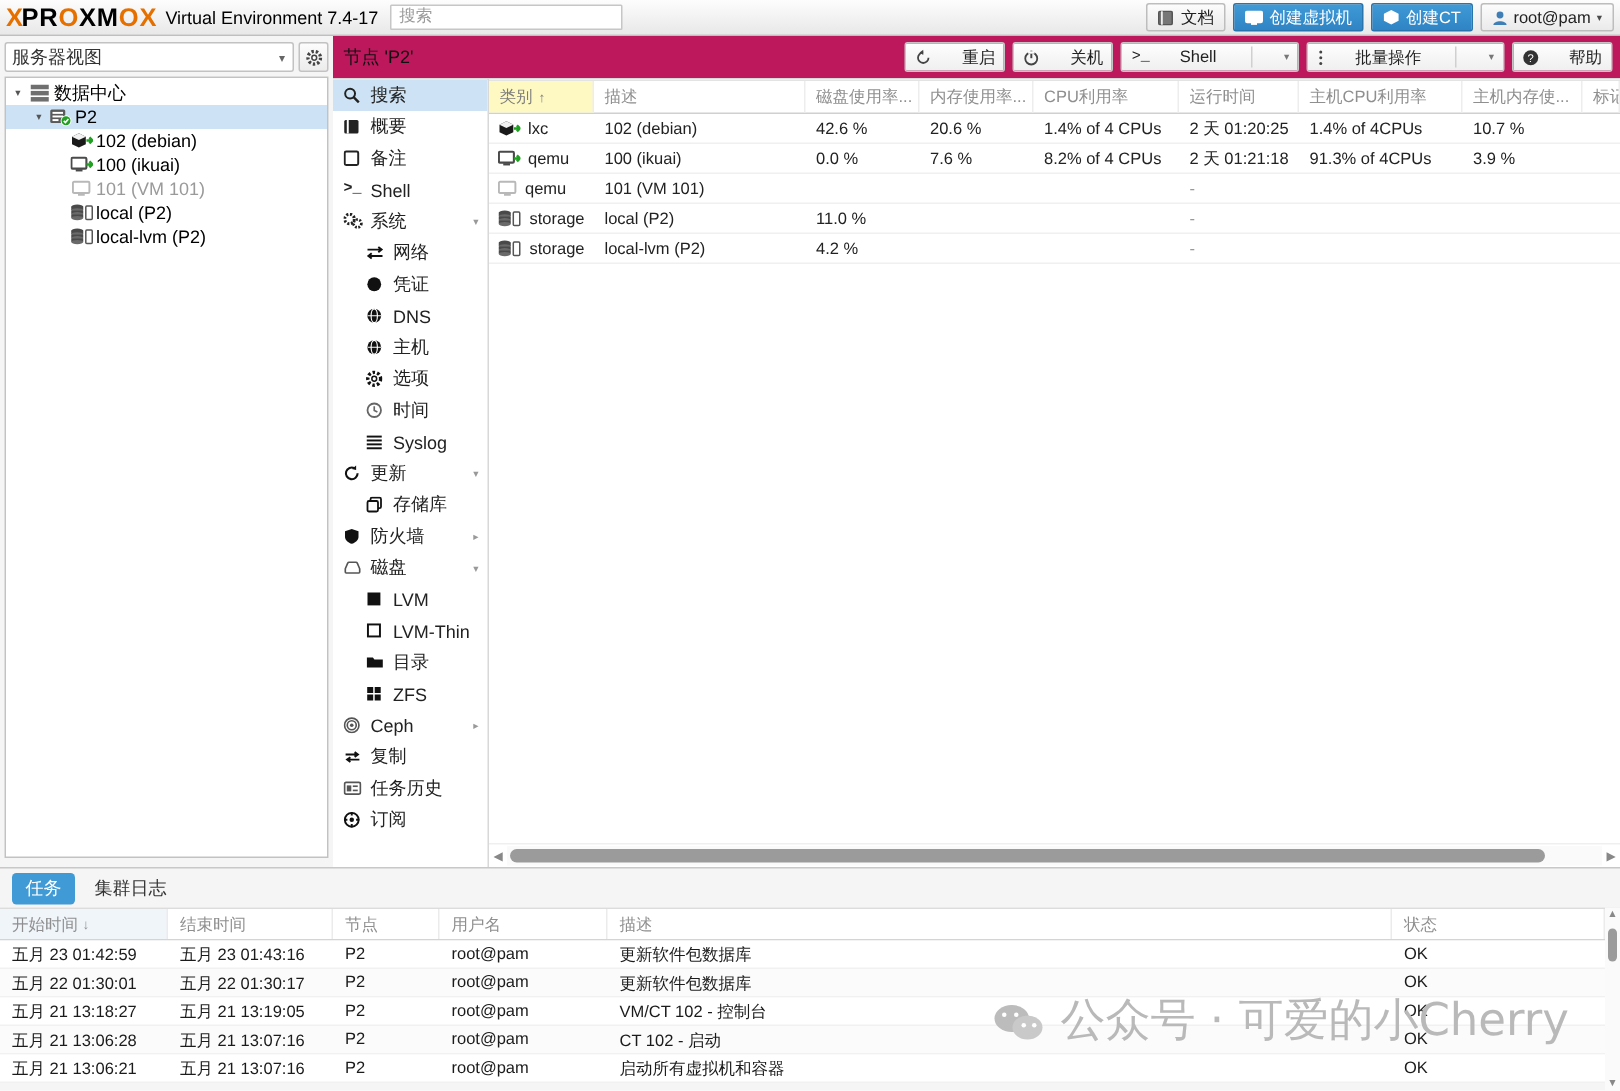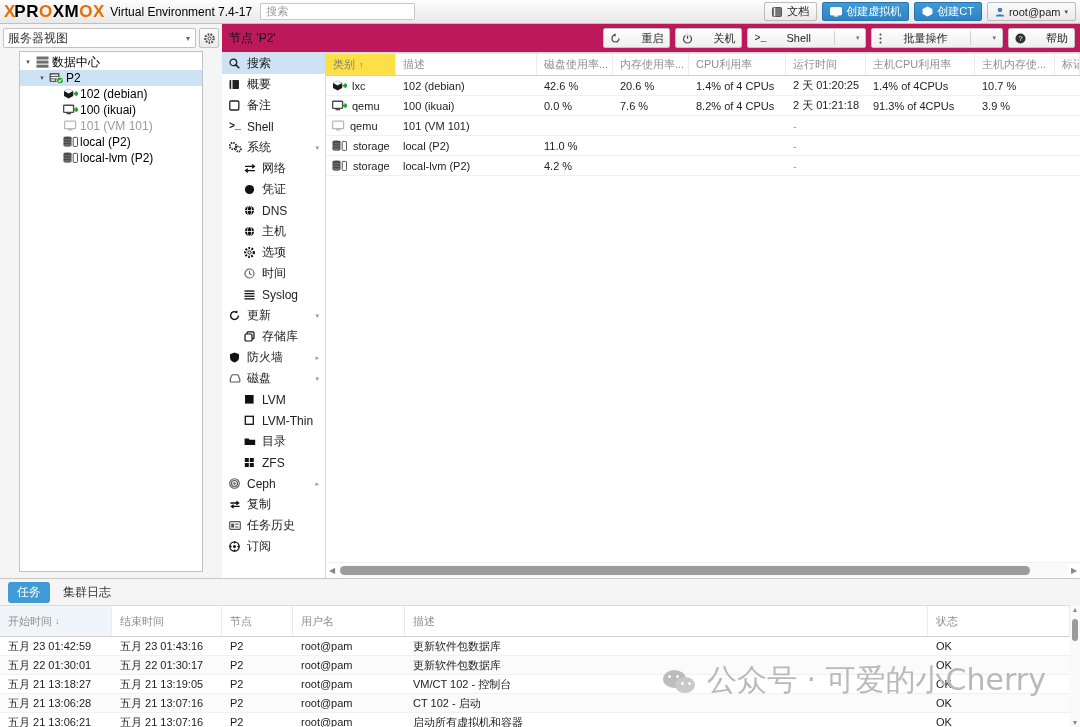--- a/index.html
+++ b/index.html
@@ -62,21 +62,21 @@
     display: flex; align-items: center; padding: 0 4px; position: relative;
   }
   .view-select .caret { position: absolute; right: 5px; font-size: 8px; color: #666; }
   .gear-btn {
     width: 20px; height: 20px; border: 1px solid #c2c2c2; border-radius: 2px;
     background: linear-gradient(#fcfcfc,#ececec);
     display: flex; align-items: center; justify-content: center;
     font-size: 11px; color: #444; cursor: pointer;
   }
   .tree {
-    margin: 0 19px; background: #fff; border: 1px solid #c2c2c2;
+    margin: 0 3px; background: #fff; border: 1px solid #c2c2c2;
     height: 521px; overflow: hidden; padding-top: 2px;
   }
   .tnode {
     display: flex; align-items: center; height: 16px; font-size: 12px;
     padding-right: 4px; cursor: pointer; white-space: nowrap;
   }
   .tnode.sel { background: #cde3f5; }
   .tnode .arrow { width: 12px; text-align: center; font-size: 7px; color: #555; }
   .tnode .ico { width: 17px; display: flex; align-items: center; justify-content: center; }
   .tnode .lbl { margin-left: 1px; }
@@ -126,21 +126,21 @@
   .searchrow .fld {
     width: 148px; height: 18px; background: #fff;
     border: 1px solid #ccc; border-radius: 1px;
   }
   .ghead { display: flex; height: 23px; border-top: 1px solid #e3e3e3; border-bottom: 1px solid #d0d0d0; background: #fff; }
   .gh {
     display: flex; align-items: center; font-size: 11px; color: #8f8f8f;
     padding-left: 7px; border-right: 1px solid #ededed; overflow: hidden;
     white-space: nowrap; cursor: pointer;
   }
-  .gh.sorted { background: #fde047; color: #7d7d7d; }
+  .gh.sorted { background: #fef9c3; color: #7d7d7d; }
   .gh .sortarrow { margin-left: 4px; font-size: 9px; }
   .grow { display: flex; height: 20px; border-bottom: 1px solid #f0f0f0; align-items: center; }
   .gc {
     display: flex; align-items: center; font-size: 11px; color: #222;
     padding-left: 7px; overflow: hidden; white-space: nowrap; height: 20px;
   }
   .gc.first { gap: 5px; padding-left: 6px; }
   .gc.dim { color: #999; }
 
   .hscroll {
@@ -155,21 +155,21 @@
   
   .bottom {
     position: absolute; left: 0; top: 578px; width: 1080px; height: 149px;
     background: #f5f5f5; border-top: 1px solid #c8c8c8;
   }
   .tabs { display: flex; align-items: center; height: 26px; padding-left: 8px; gap: 4px; }
   .tab {
     font-size: 12px; padding: 2px 9px; border-radius: 3px; cursor: pointer; color: #333;
   }
   .tab.active { background: #3f9ad6; color: #fff; }
-  .bhead { display: flex; height: 32px; background: #fff; border-top: 1px solid #dcdcdc; border-bottom: 1px solid #d4d4d4; }
+  .bhead { display: flex; height: 22px; background: #fff; border-top: 1px solid #dcdcdc; border-bottom: 1px solid #d4d4d4; }
   .bh {
     display: flex; align-items: center; font-size: 11px; color: #8f8f8f;
     padding-left: 8px; border-right: 1px solid #ebebeb; white-space: nowrap; cursor: pointer;
   }
   .bh.sorted { background: #f0f5fa; }
   .bh .sortarrow { margin-left: 3px; font-size: 9px; }
   .brow { display: flex; height: 19px; align-items: center; background: #fff; border-bottom: 1px solid #f1f1f1; }
   .brow.alt { background: #fbfbfb; }
   .bc { font-size: 11px; color: #1b1b1b; padding-left: 8px; white-space: nowrap; overflow: hidden; }
   .vscroll {

